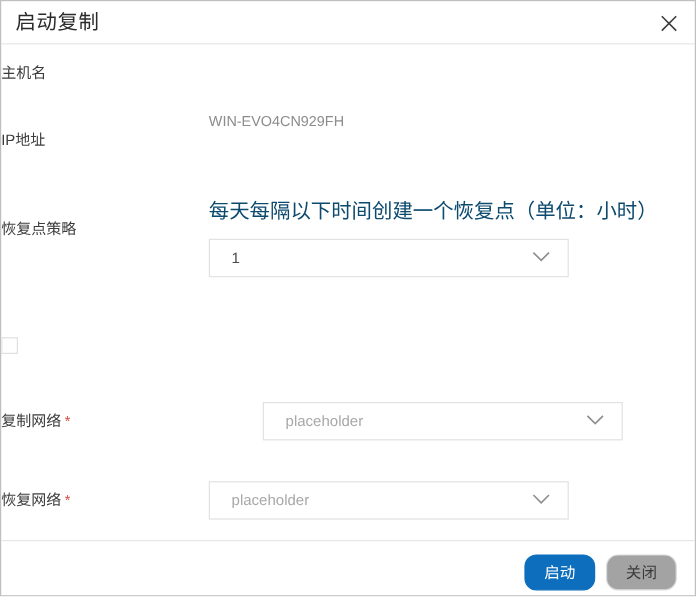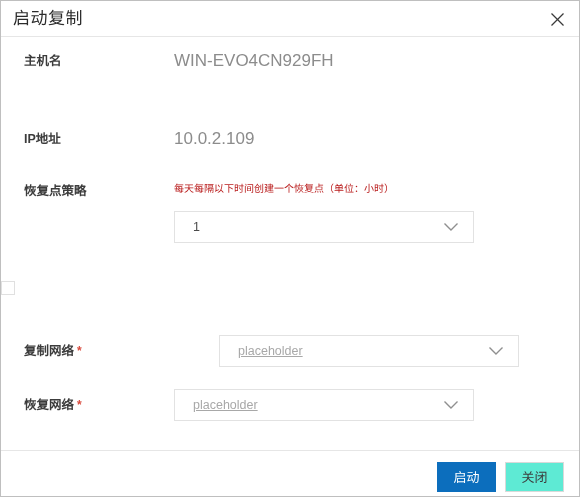--- a/index.html
+++ b/index.html
@@ -65,44 +65,42 @@
 
   .form-row {
     position: absolute;
     left: 0;
     right: 0;
     display: flex;
     align-items: flex-start;
   }
   .field-label {
     width: 173px;
-    padding-left: 23px;
     box-sizing: border-box;
     font-size: 12.5px;
     color: #3c3c3c;
     line-height: 16px;
     white-space: nowrap;
-    font-weight: bold;
   }
   .req-star {
     color: #d94a3d;
     font-size: 12px;
     margin-left: 3px;
     vertical-align: top;
   }
   .field-value {
-    font-size: 17px;
+    font-size: 12px;
     color: #8c8c8c;
     line-height: 16px;
+    margin-top: 40px;
   }
   .field-desc {
-    font-size: 10px;
-    color: #b91c1c;
+    font-size: 17px;
+    color: #0c4a6e;
     line-height: 16px;
-    margin-top: 12px;
   }
 
   .field-control { flex: 1; }
 
   
   .select-box {
     position: relative;
     width: 300px;
     height: 32px;
     box-sizing: border-box;
@@ -110,21 +108,21 @@
     border: 1px solid #e2e2e2;
     display: flex;
     align-items: center;
     cursor: pointer;
   }
   .select-text {
     font-size: 12.5px;
     color: #4a4a4a;
     padding-left: 18px;
   }
-  .select-text.placeholder { color: #a8a8a8; text-decoration: underline; }
+  .select-text.placeholder { color: #a8a8a8; }
   .select-chevron {
     position: absolute;
     right: 14px;
     top: 50%;
     transform: translateY(-50%);
     display: block;
   }
 
   
   .checkbox {
@@ -150,29 +148,30 @@
     height: 30px;
     min-width: 59px;
     box-sizing: border-box;
     font-family: "Liberation Sans", "DejaVu Sans", sans-serif;
     font-size: 13px;
     cursor: pointer;
     padding: 0 13px;
     display: inline-flex;
     align-items: center;
     justify-content: center;
+    border-radius: 10px;
   }
   .btn-primary {
     background: #0c6ebd;
     border: 1px solid #0c6ebd;
     color: #ffffff;
     margin-right: 9px;
   }
   .btn-secondary {
-    background: #5eead4;
+    background: #a3a3a3;
     border: 1px solid #d9d9d9;
     color: #3c3c3c;
   }
 </style>
 </head>
 <body>
 
 <div class="dialog">
 
   <div class="dialog-header">
@@ -190,25 +189,22 @@
 
   <div class="dialog-body">
 
     <div class="form-row" style="top: 16px;">
       <div class="field-label">主机名</div>
       <div class="field-control">
         <div class="field-value">WIN-EVO4CN929FH</div>
       </div>
     </div>
 
-    <div class="form-row" style="top: 94px;">
+    <div class="form-row" style="top: 72px;">
       <div class="field-label">IP地址</div>
-      <div class="field-control">
-        <div class="field-value">10.0.2.109</div>
-      </div>
     </div>
 
     <div class="form-row" style="top: 132px;">
       <div class="field-label" style="padding-top: 14px;">恢复点策略</div>
       <div class="field-control">
         <div class="field-desc">每天每隔以下时间创建一个恢复点（单位：小时）</div>
         <div class="select-box" style="margin-top: 14px;">
           <span class="select-text">1</span>
           <span class="select-chevron">
             <svg width="16" height="10" viewBox="0 0 16 10" aria-hidden="true">
@@ -234,21 +230,21 @@
           <span class="select-text placeholder">placeholder</span>
           <span class="select-chevron">
             <svg width="16" height="10" viewBox="0 0 16 10" aria-hidden="true">
               <polyline points="1.5,1.5 8,8 14.5,1.5" fill="none" stroke="#8f8f8f" stroke-width="1.4"></polyline>
             </svg>
           </span>
         </div>
       </div>
     </div>
 
-    <div class="form-row" style="top: 352px; border-radius: 10px;">
+    <div class="form-row" style="top: 364px; border-radius: 10px;">
       <div class="field-label" style="padding-top: 8px;">
         <span>恢复网络</span><span class="req-star">*</span>
       </div>
       <div class="field-control">
         <div class="select-box">
           <span class="select-text placeholder">placeholder</span>
           <span class="select-chevron">
             <svg width="16" height="10" viewBox="0 0 16 10" aria-hidden="true">
               <polyline points="1.5,1.5 8,8 14.5,1.5" fill="none" stroke="#8f8f8f" stroke-width="1.4"></polyline>
             </svg>

